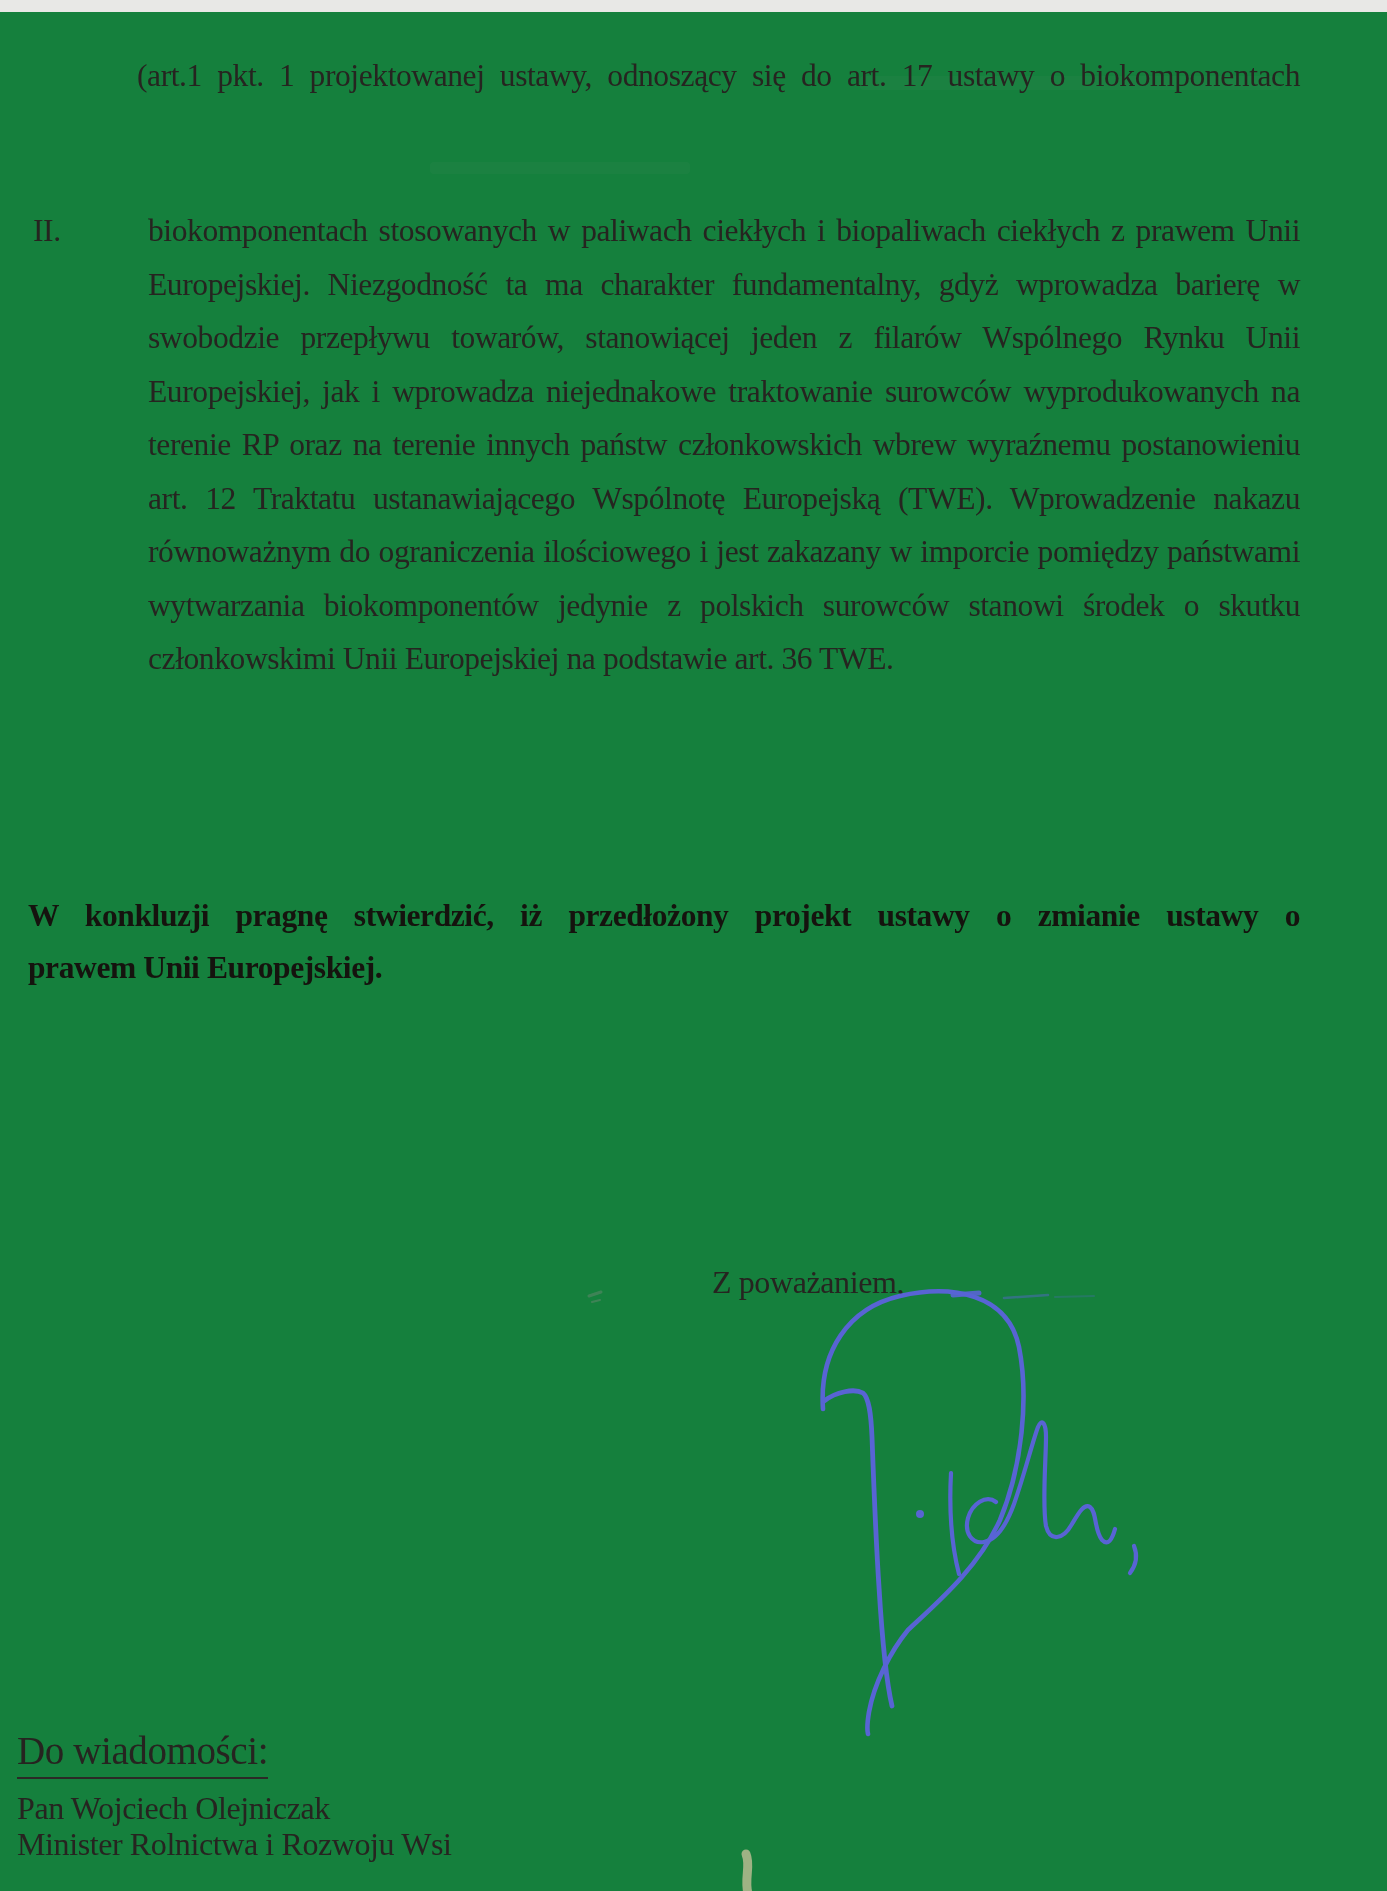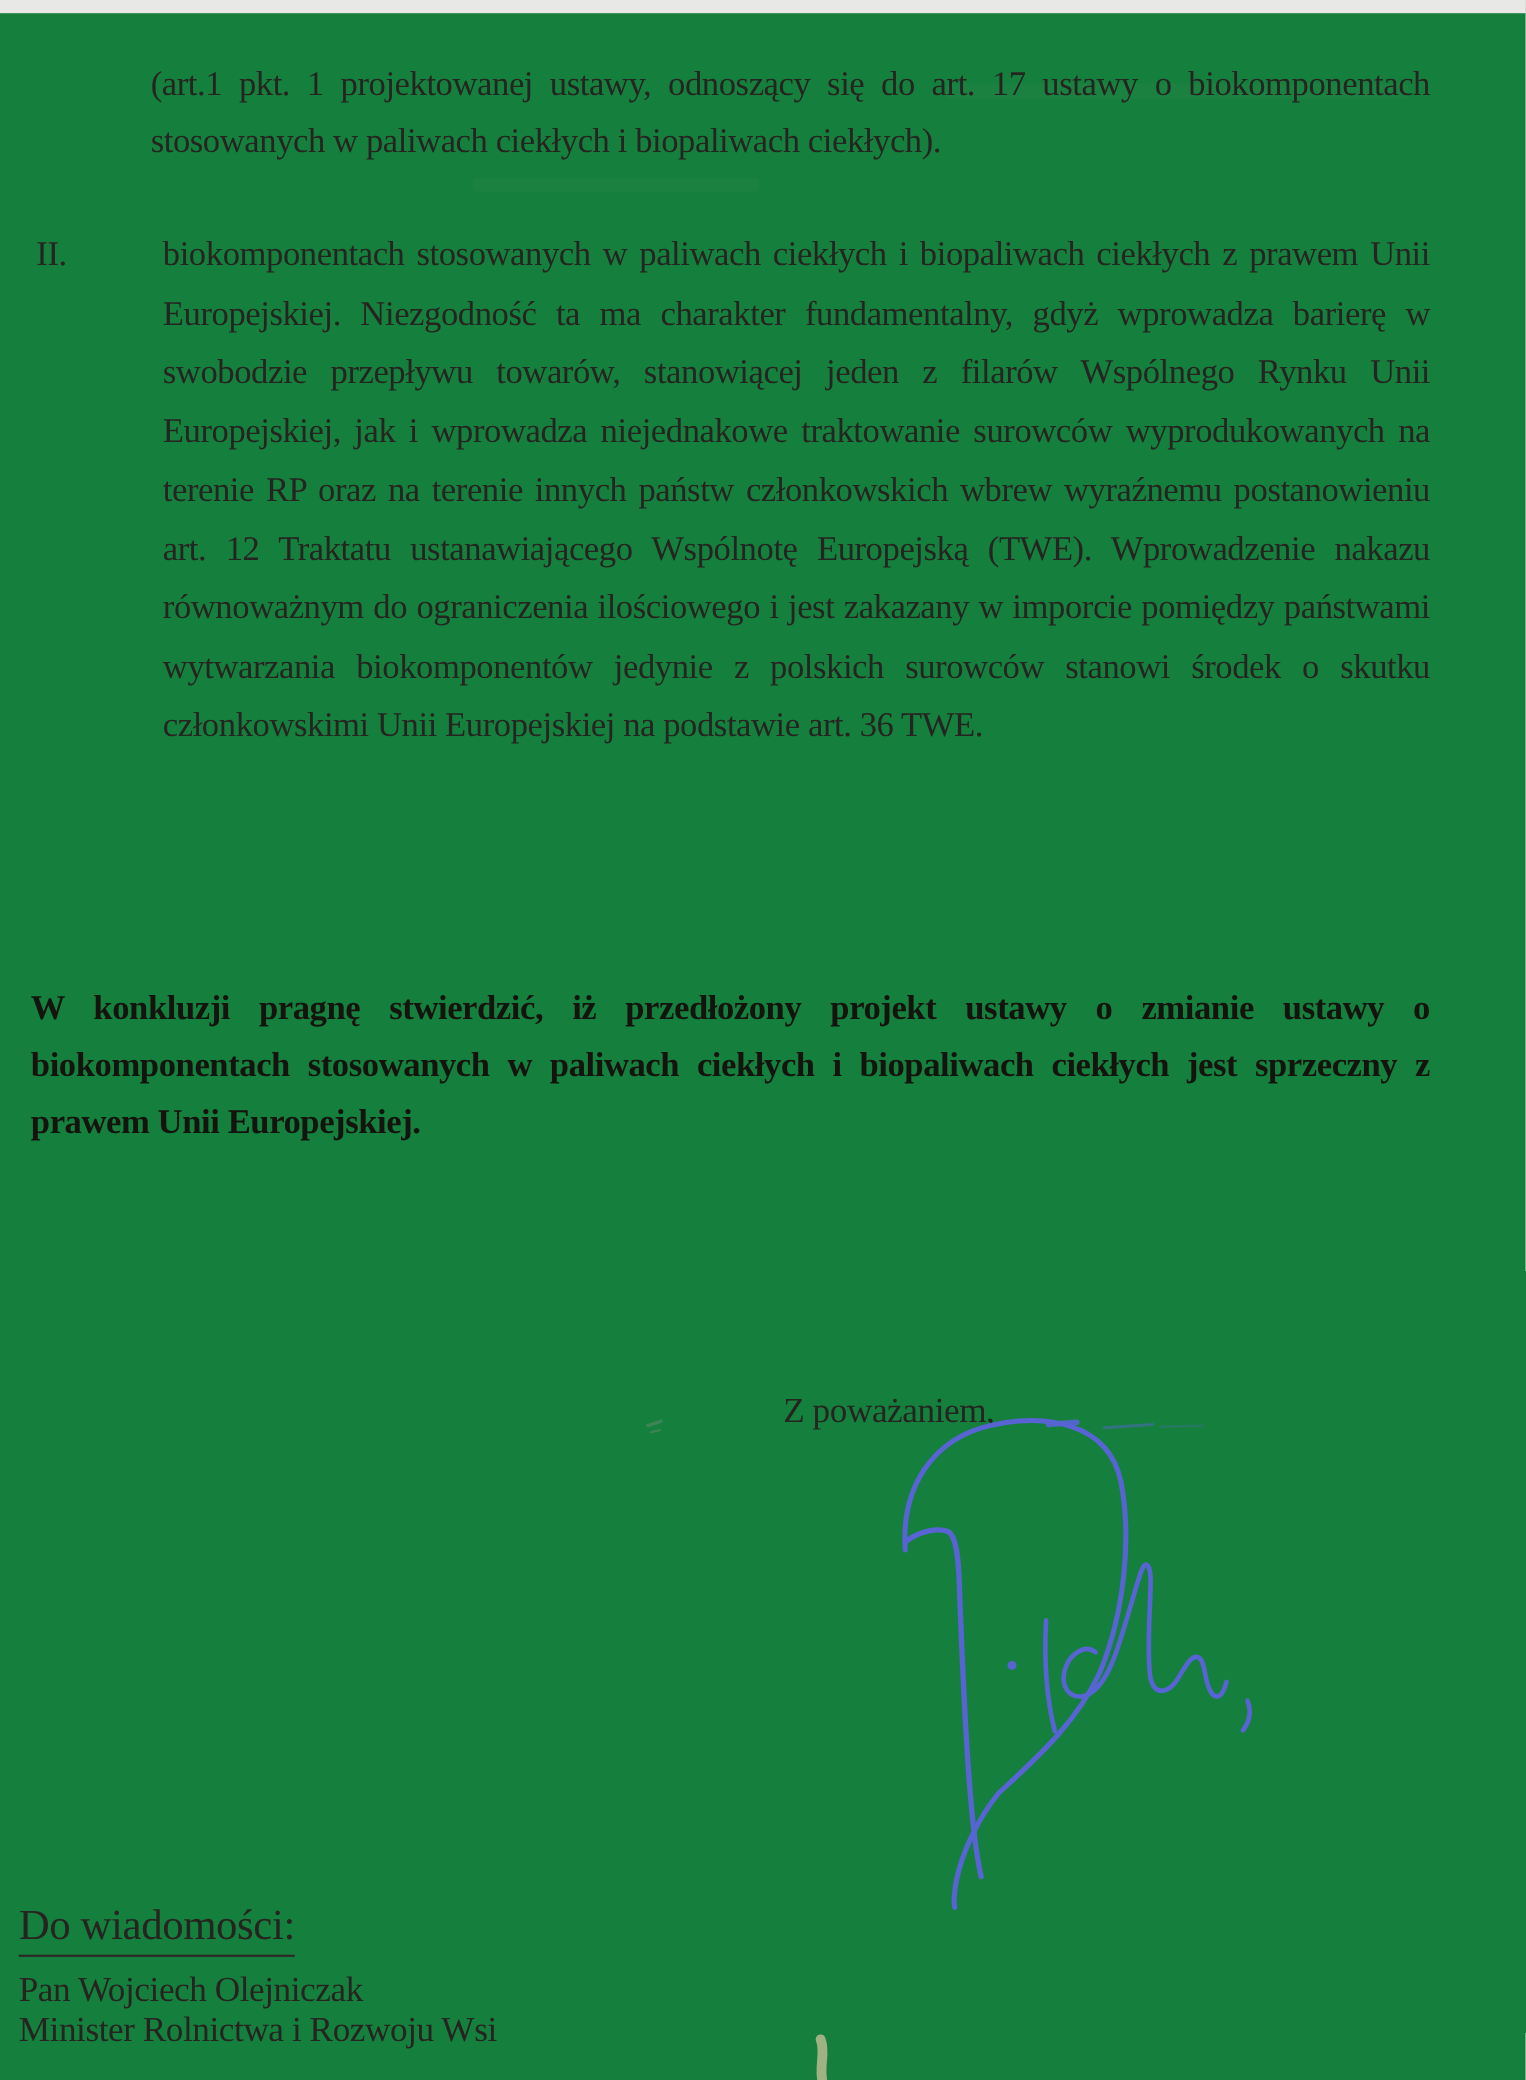--- a/index.html
+++ b/index.html
@@ -69,39 +69,37 @@
 </head>
 <body>
 
 <div class="page">
 
   <div class="ghost" style="left:860px; top:64px;  width:420px; height:14px;"></div>
   <div class="ghost" style="left:430px; top:150px; width:260px; height:12px;"></div>
 
   <div class="intro">
     <div class="ln j">(art.1 pkt. 1 projektowanej ustawy, odnoszący się do art. 17 ustawy o biokomponentach</div>
-    <div class="ln last">stosowanych w paliwach ciekłych i biopaliwach ciekłych).</div>
   </div>
 
   <div class="sec2-marker ln">II.</div>
   <div class="sec2-body">
     <div class="ln j">biokomponentach stosowanych w paliwach ciekłych i biopaliwach ciekłych z prawem Unii</div>
     <div class="ln j">Europejskiej. Niezgodność ta ma charakter fundamentalny, gdyż wprowadza barierę w</div>
     <div class="ln j">swobodzie przepływu towarów, stanowiącej jeden z filarów Wspólnego Rynku Unii</div>
     <div class="ln j">Europejskiej, jak i wprowadza niejednakowe traktowanie surowców wyprodukowanych na</div>
     <div class="ln j">terenie RP oraz na terenie innych państw członkowskich wbrew wyraźnemu postanowieniu</div>
     <div class="ln j">art. 12 Traktatu ustanawiającego Wspólnotę Europejską (TWE). Wprowadzenie nakazu</div>
     <div class="ln j">równoważnym do ograniczenia ilościowego i jest zakazany w imporcie pomiędzy państwami</div>
     <div class="ln j">wytwarzania biokomponentów jedynie z polskich surowców stanowi środek o skutku</div>
     <div class="ln last">członkowskimi Unii Europejskiej na podstawie art. 36 TWE.</div>
   </div>
 
   <div class="conclusion">
     <div class="ln j">W konkluzji pragnę stwierdzić, iż przedłożony projekt ustawy o zmianie ustawy o</div>
-    <div class="ln j">biokomponentach stosowanych w paliwach ciekłych i biopaliwach ciekłych jest sprzeczny z</div>
     <div class="ln last">prawem Unii Europejskiej.</div>
   </div>
 
   <div class="closing ln">Z poważaniem,</div>
 
   <svg class="sig-svg" width="1387" height="1891" viewBox="0 0 1387 1891">
     <g stroke="#5864d4" fill="none" stroke-linecap="round" stroke-linejoin="round">
 
       <path d="M 823 1397 C 819 1340 848 1296 900 1284
                C 952 1272 1008 1282 1019 1335

